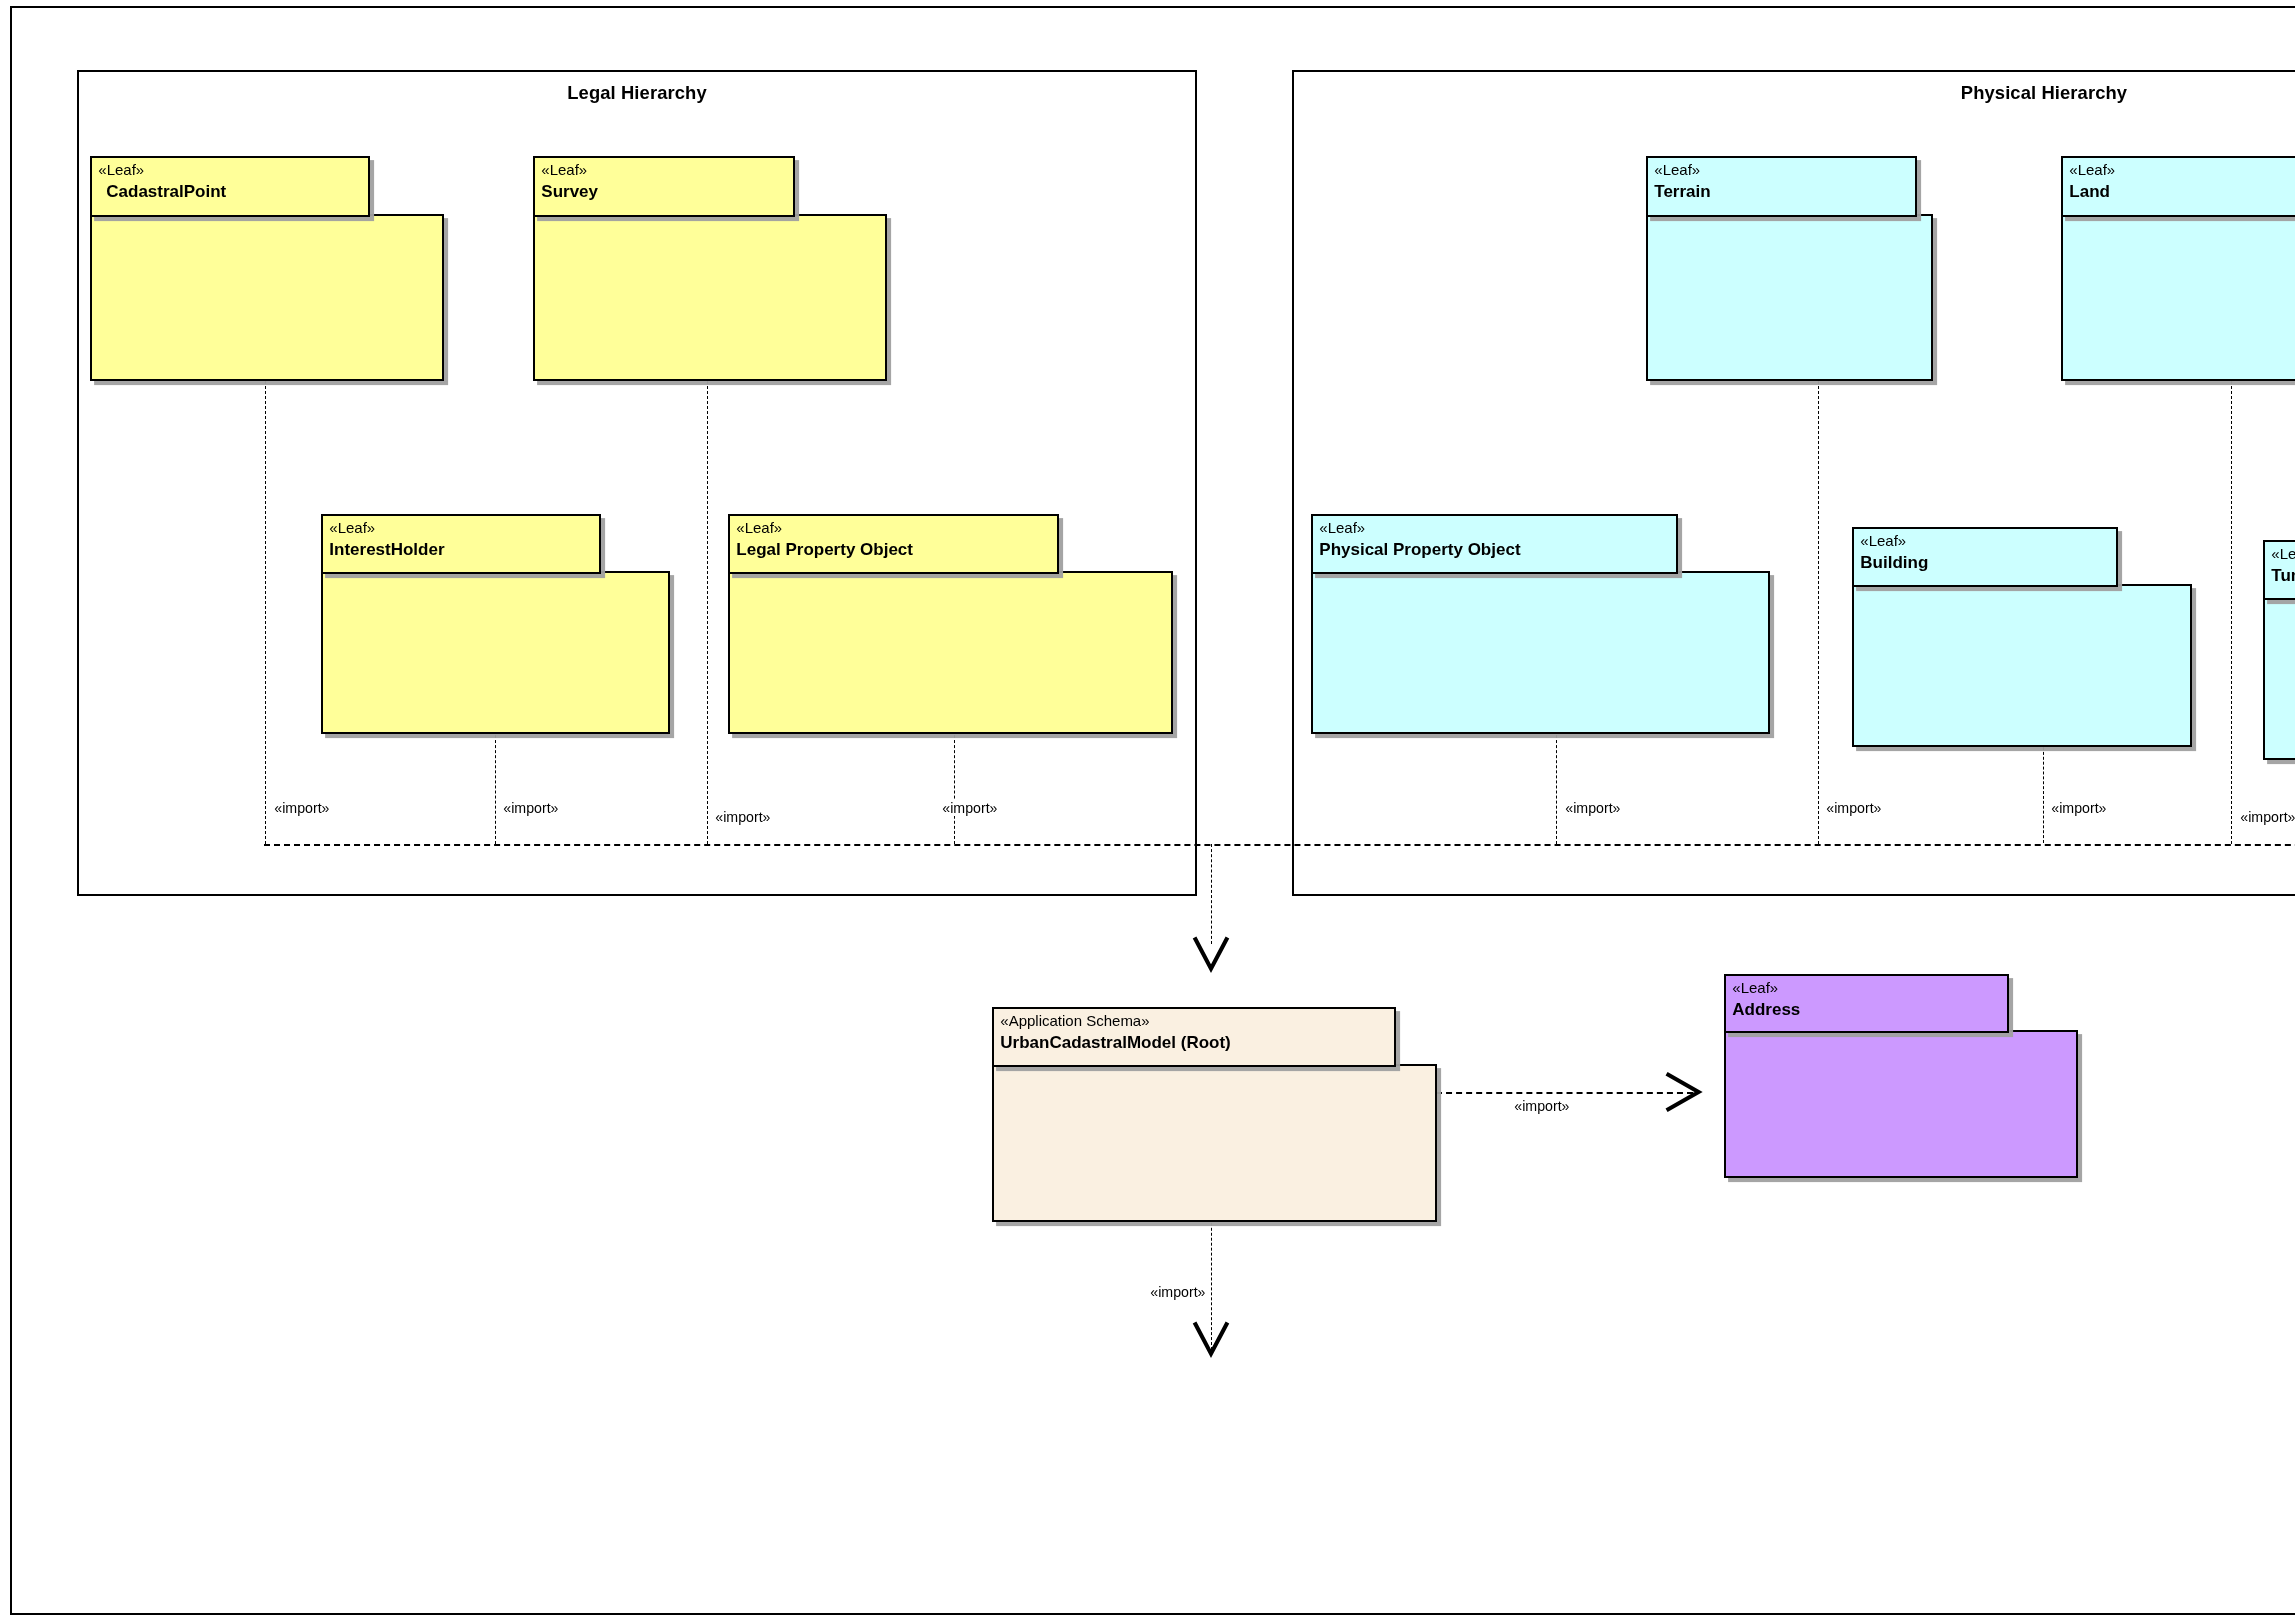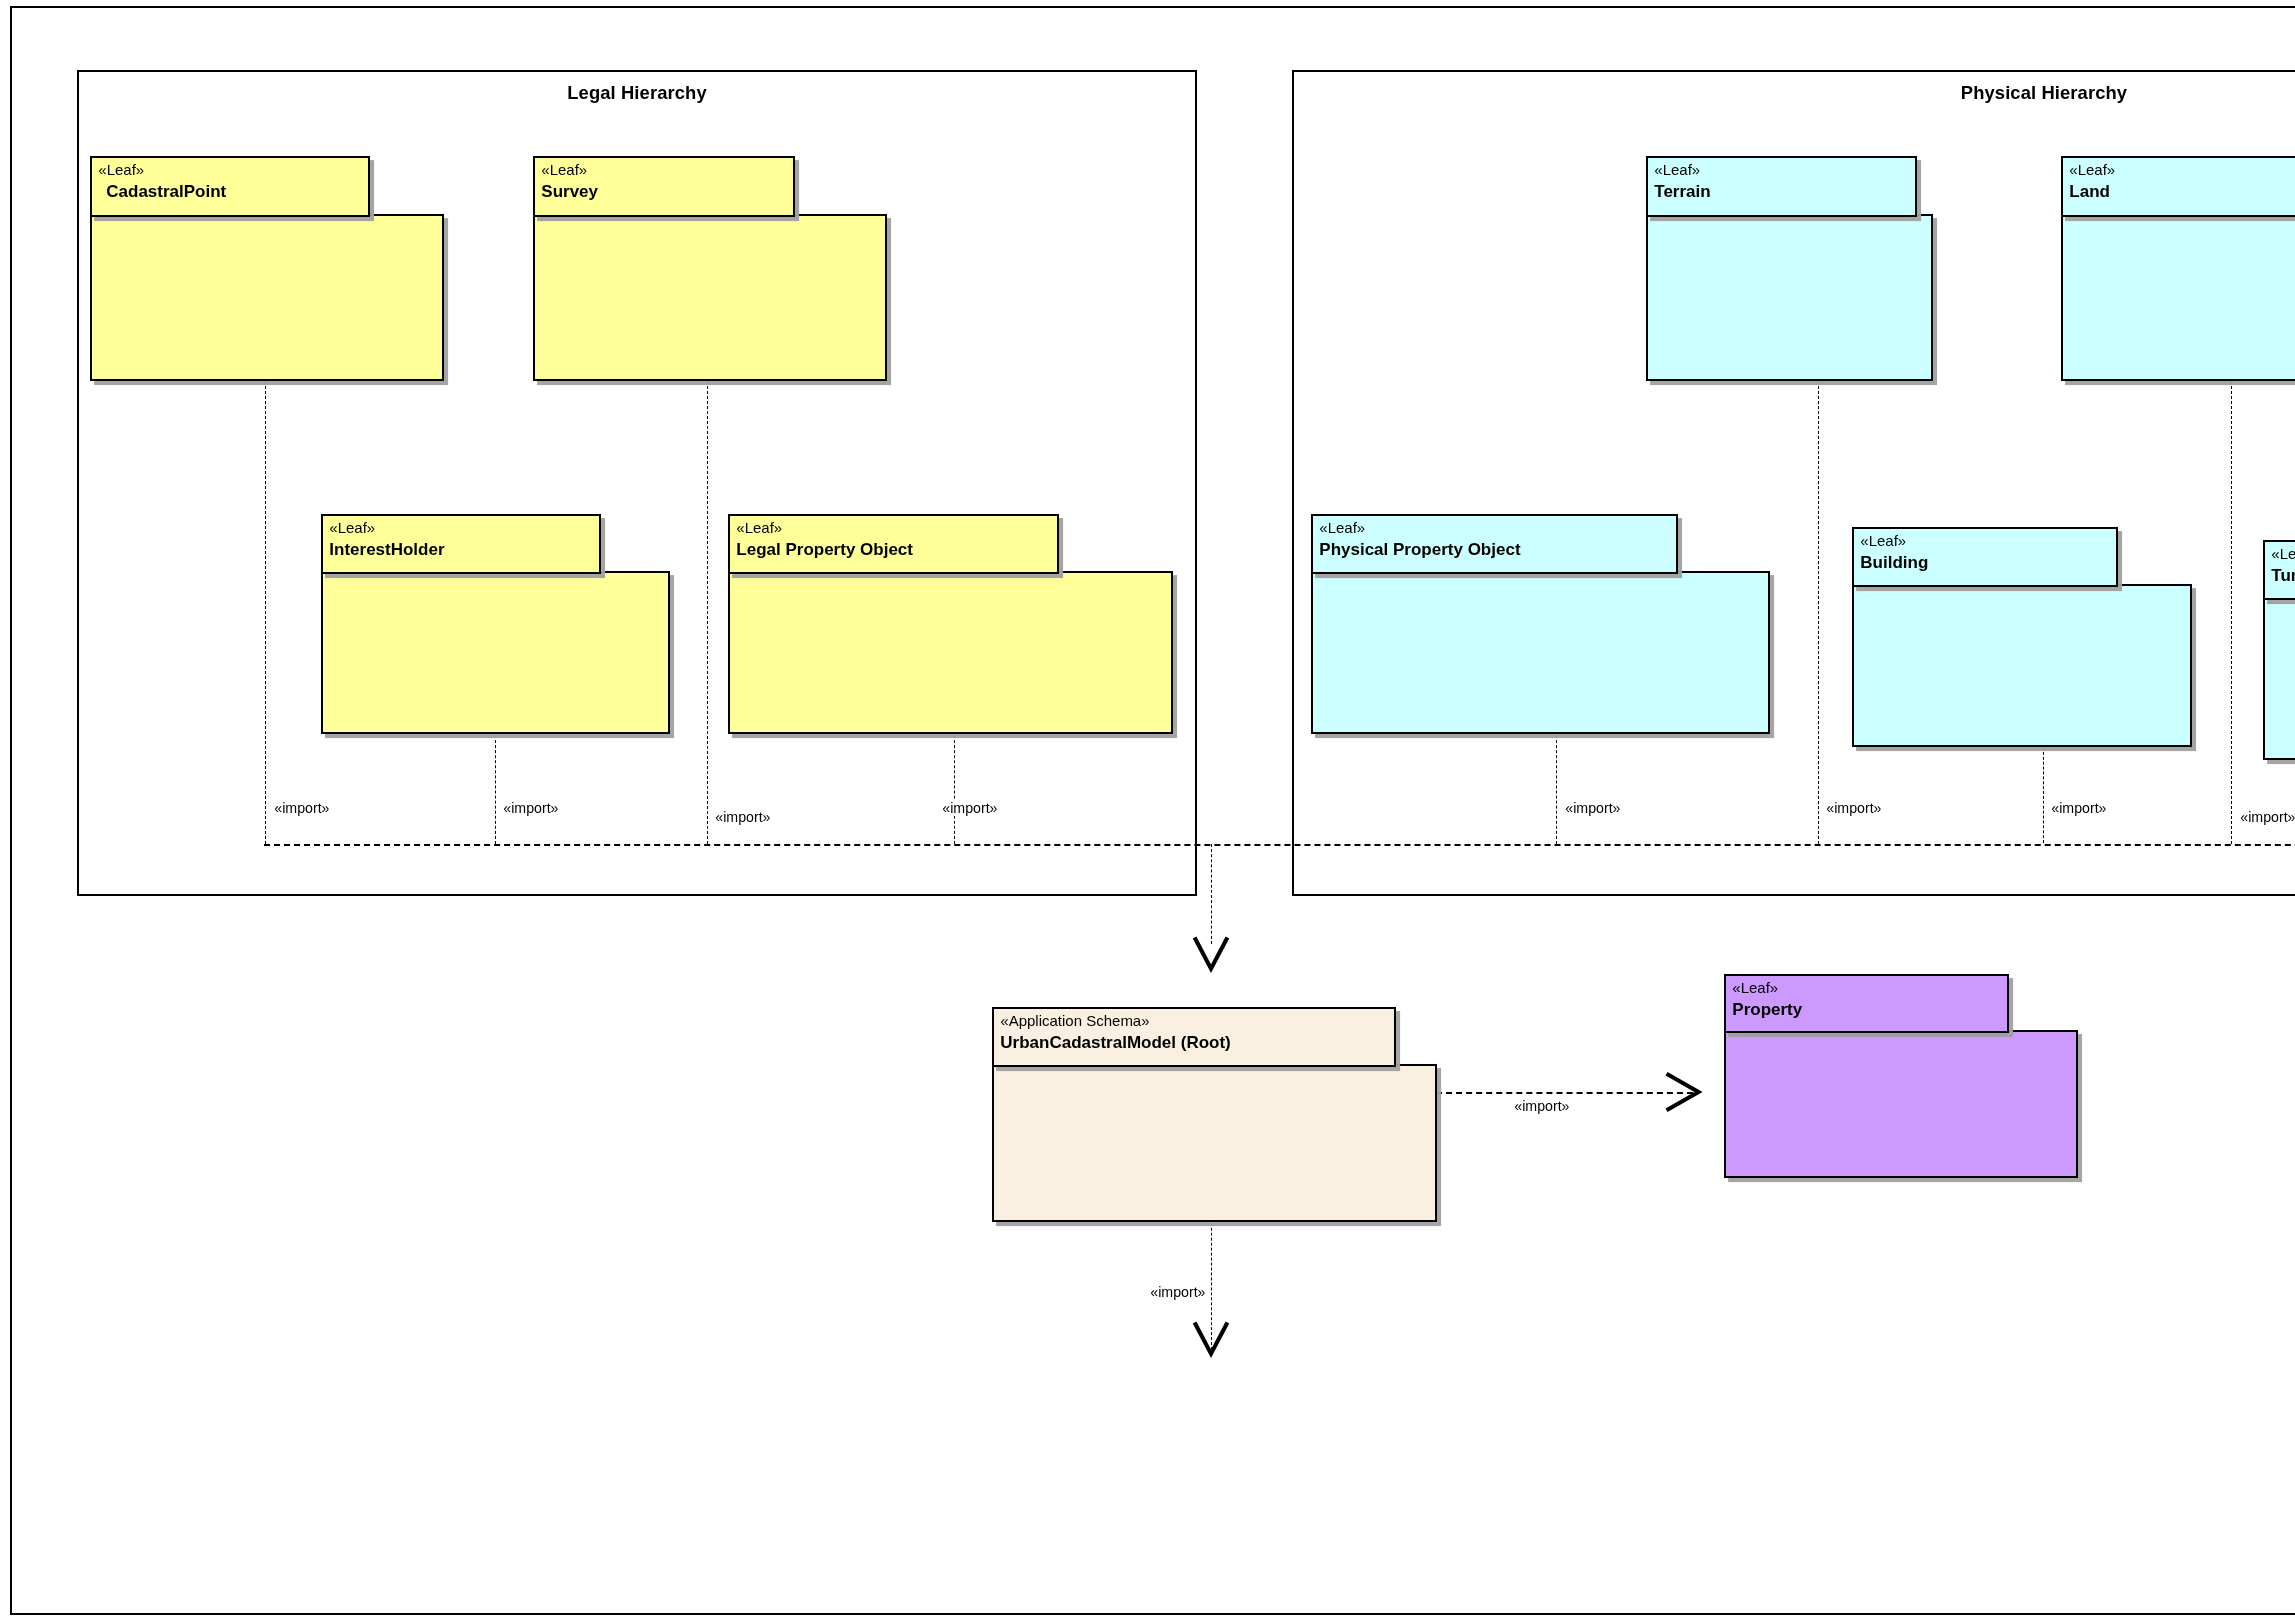--- a/index.html
+++ b/index.html
@@ -178,21 +178,21 @@
   <div class="arrow-right" style="left:1662px;top:1070px;">
     <svg width="42" height="44" viewBox="0 0 92 96">
       <path d="M 10 8 L 80 48 L 10 88" fill="none" stroke="#000000" stroke-width="9"></path>
     </svg>
   </div>
 
   <div class="pkg f-purple" style="left:1724px;top:974px;width:354px;height:204px;">
     <div class="tab" style="width:285px;height:59px;"></div>
     <div class="body" style="top:56px;width:354px;height:148px;"></div>
     <div class="stereo" style="z-index:3;">«Leaf»</div>
-    <div class="pname" style="z-index:3;">Property</div>
+    <div class="pname" style="z-index:3;">Address</div>
   </div>
 
   <div class="vline" style="left:1211px;top:1198px;height:152px;"></div>
   <div class="imp-label" style="left:1148px;top:1284px;">«import»</div>
   <div class="arrow-down" style="left:1190px;top:1318px;">
     <svg width="42" height="42" viewBox="0 0 92 92">
       <path d="M 10 10 L 46 78 L 82 10" fill="none" stroke="#000000" stroke-width="9"></path>
     </svg>
   </div>
 

